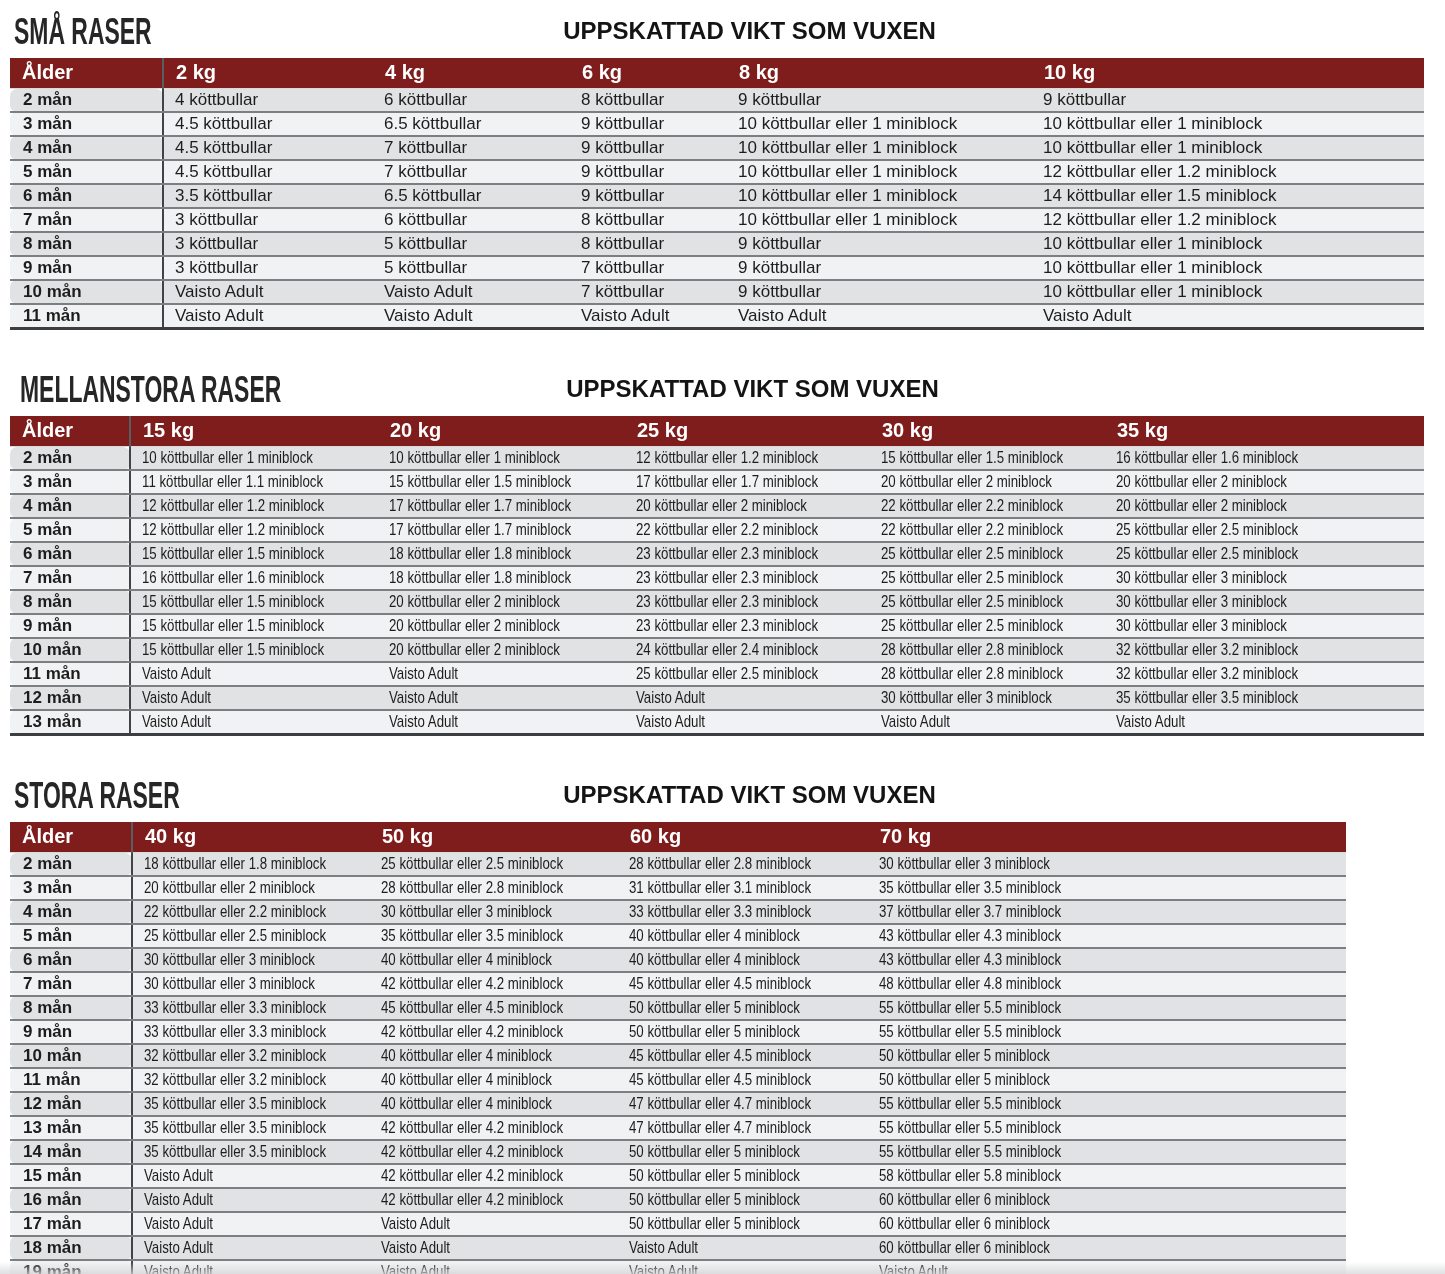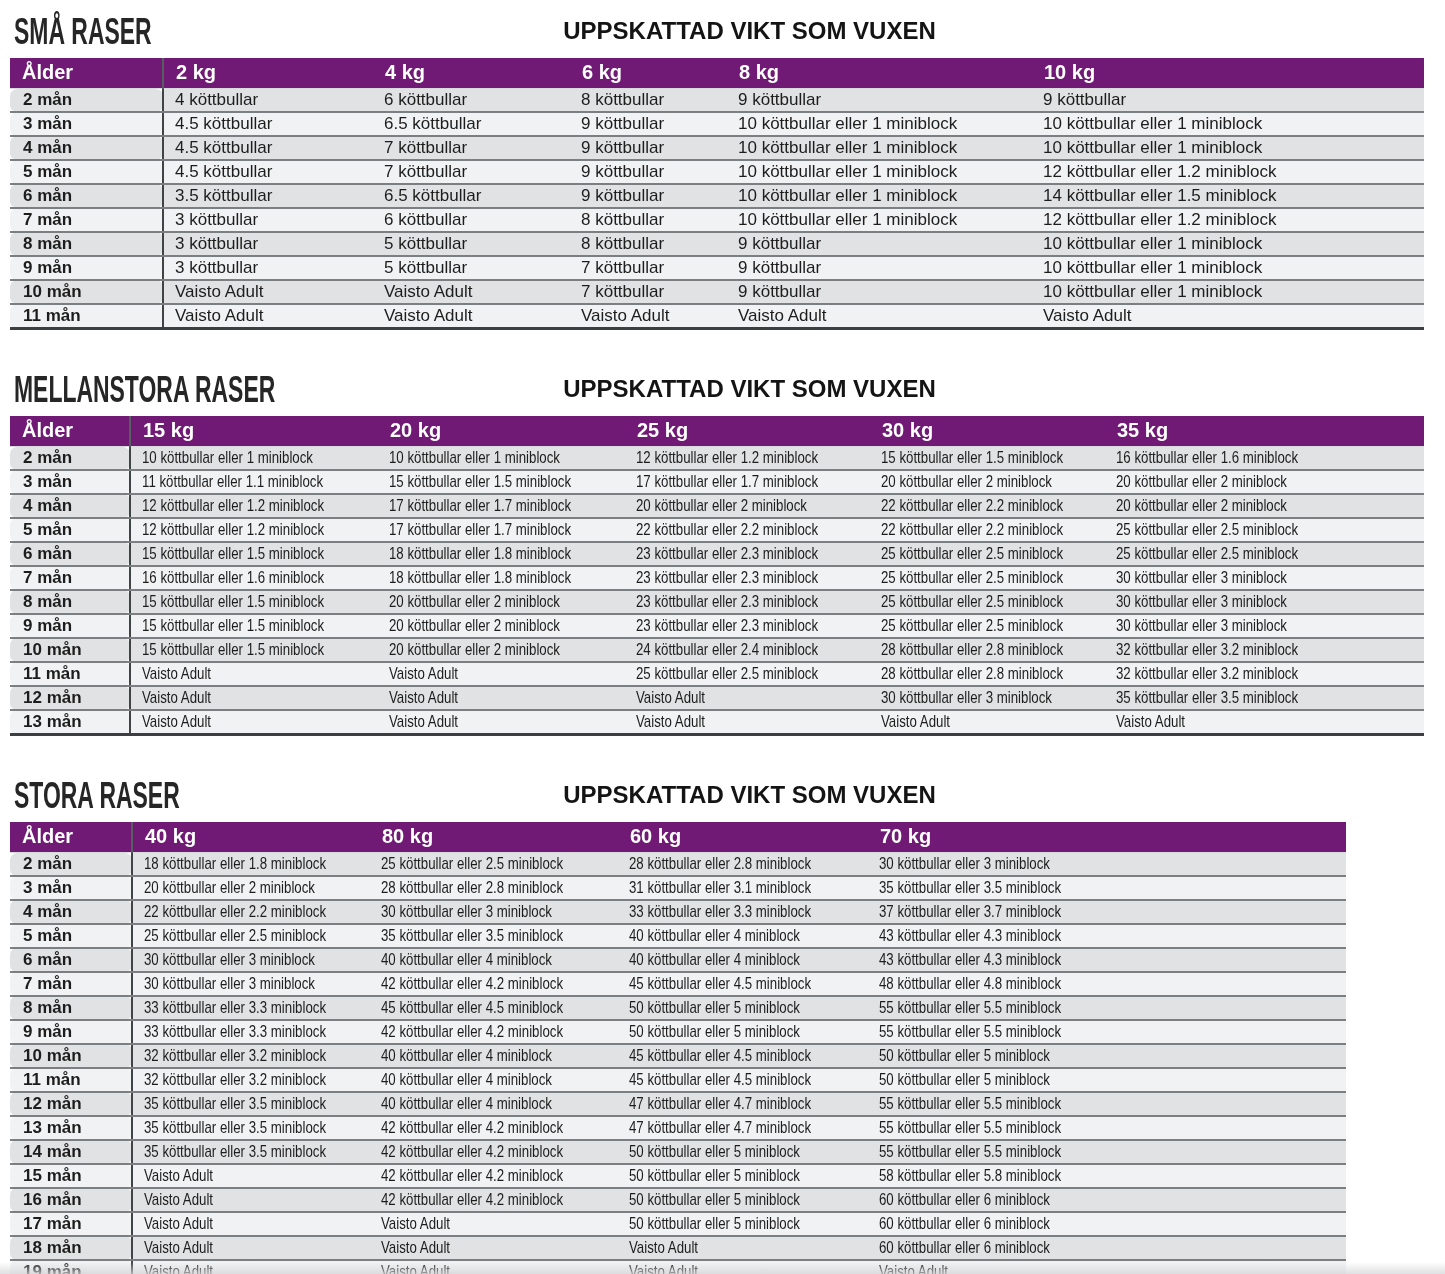--- a/index.html
+++ b/index.html
@@ -11,21 +11,21 @@
     position: relative;
   }
   .page { width: 1445px; height: 1274px; position: relative; }
 
   .sec-head {
     position: relative;
     height: 46px;
     margin: 0 0 0 0;
   }
   .sec:nth-of-type(1) .sec-head { margin-top: 4px; }
-  .sec:nth-of-type(2) .sec-head { margin-top: 32px; }
+  .sec:nth-of-type(2) .sec-head { margin-top: 32px; margin-left: 6px; }
   .sec:nth-of-type(3) .sec-head { margin-top: 32px; }
 
   .sec-title {
     position: absolute;
     left: 14px; bottom: 0;
     margin: 0;
     font-size: 37px;
     font-weight: bold;
     color: #262626;
     letter-spacing: 0px;
@@ -45,21 +45,21 @@
     white-space: nowrap;
   }
 
   table.feed-table {
     border-collapse: collapse;
     table-layout: fixed;
     margin-left: 10px;
     margin-top: 8px;
   }
   .feed-table thead th {
-    background: #701a75;
+    background: #7f1d1d;
     color: #ffffff;
     text-align: left;
     font-size: 20px;
     font-weight: bold;
     height: 28px;
     padding: 0 0 2px 12px;
     vertical-align: middle;
     border-bottom: 1px solid #d8dadb;
     white-space: nowrap;
     overflow: hidden;
@@ -349,21 +349,21 @@
           <col style="width: 122px;">
           <col style="width: 238px;">
           <col style="width: 248px;">
           <col style="width: 250px;">
           <col style="width: 478px;">
         </colgroup>
         <thead>
           <tr>
             <th class="age-col">Ålder</th>
             <th>40 kg</th>
-            <th>80 kg</th>
+            <th>50 kg</th>
             <th>60 kg</th>
             <th>70 kg</th>
           </tr>
         </thead>
         <tbody>
           <tr>
             <td class="age-cell">2 mån</td>
             <td><span class="cond">18 köttbullar eller 1.8 miniblock</span></td>
             <td><span class="cond">25 köttbullar eller 2.5 miniblock</span></td>
             <td><span class="cond">28 köttbullar eller 2.8 miniblock</span></td>

